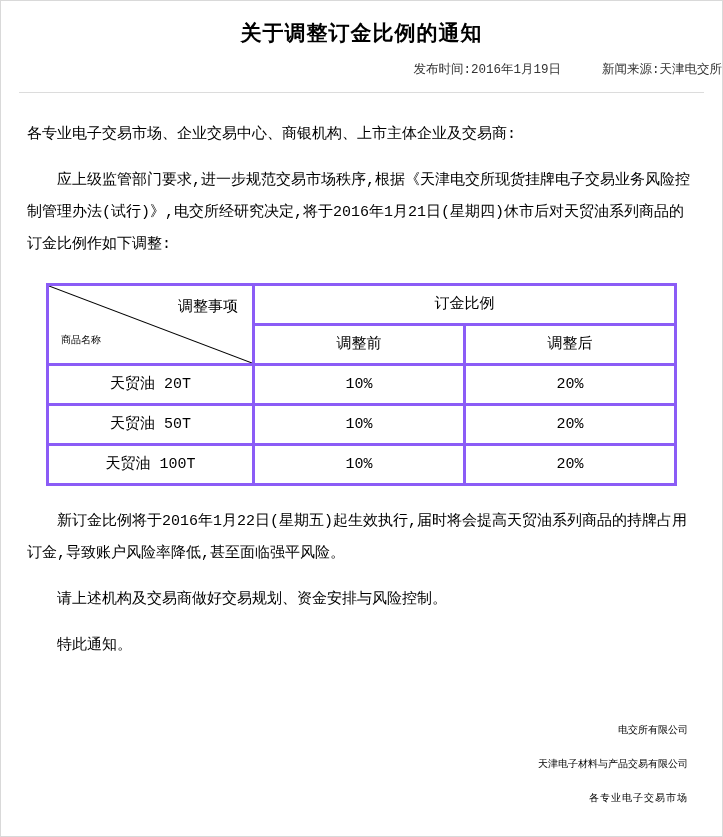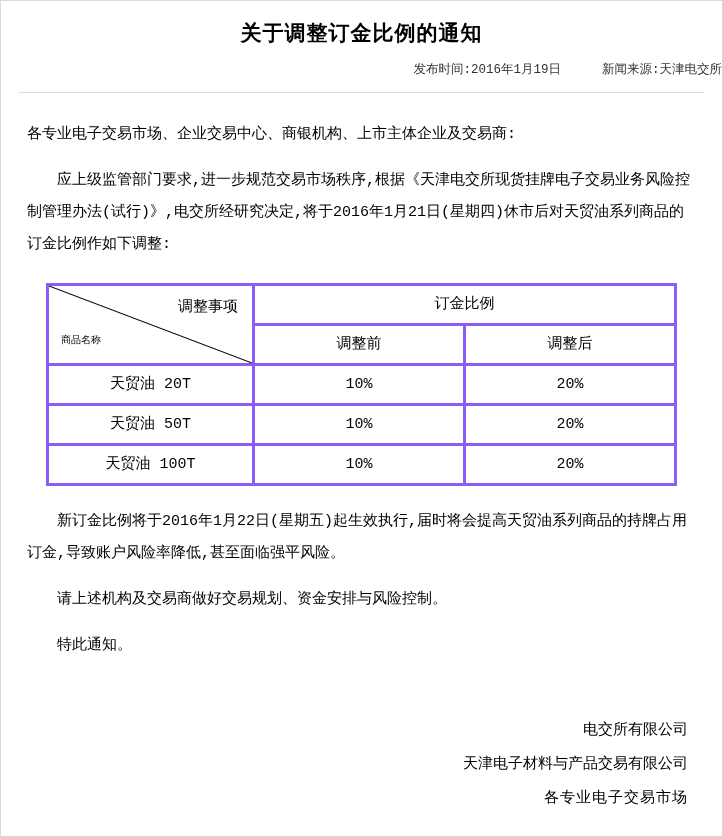--- a/index.html
+++ b/index.html
@@ -105,21 +105,21 @@
     position: absolute;
     left: 12px;
     bottom: 6px;
     font-size: 10px;
   }
   .footer-block {
     position: absolute;
     right: 34px;
     bottom: 20px;
     text-align: left;
-    font-size: 15px;
+    font-size: 10px;
     line-height: 34px;
   }
   .footer-block div {
     text-align: right;
   }
   .sig-date {
     letter-spacing: 1px;
   }
 </style>
 </head>

